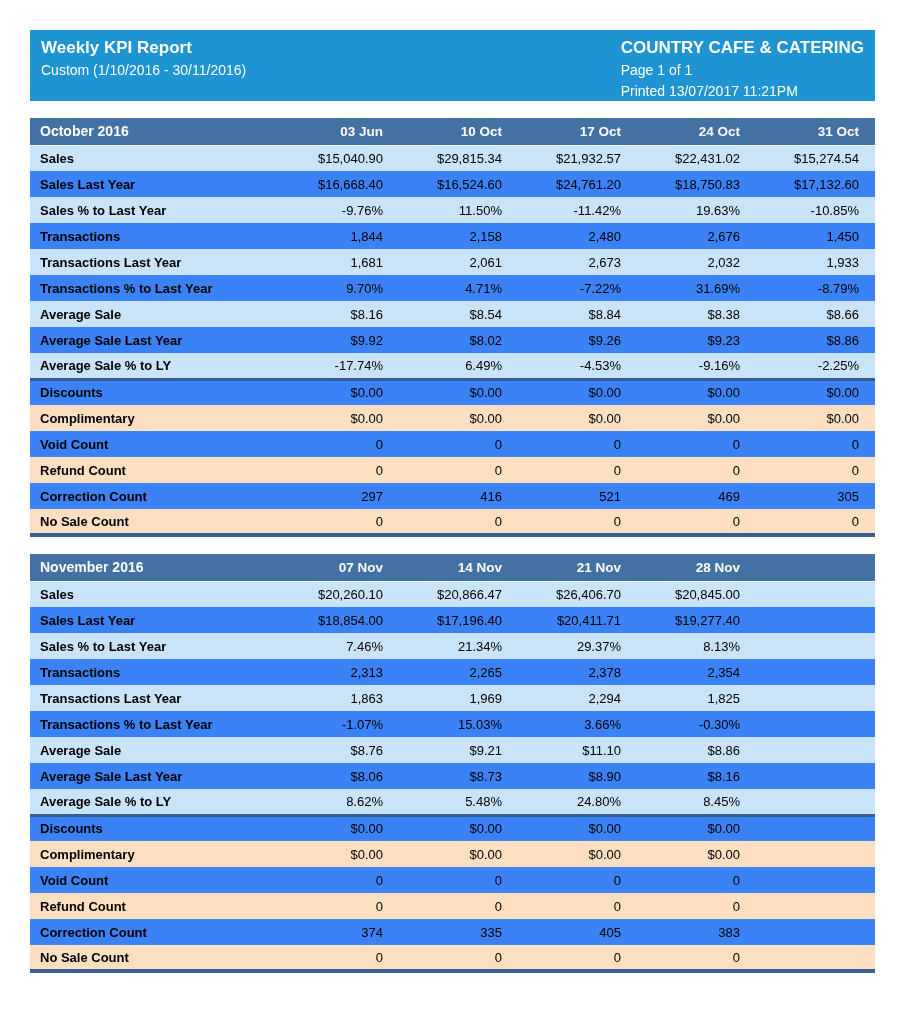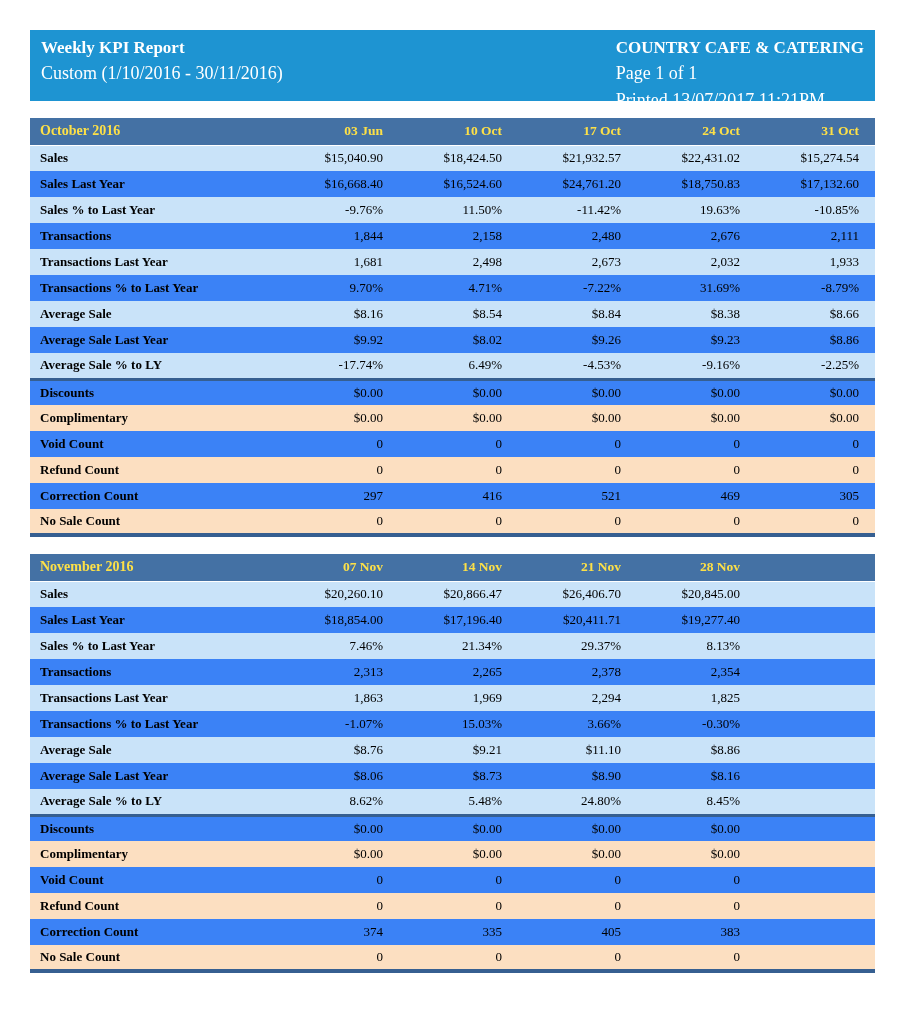--- a/index.html
+++ b/index.html
@@ -10,48 +10,48 @@
     --divider:#365f91;
   }
   *{box-sizing:border-box;margin:0;padding:0;}
   html,body{background:#ffffff;}
   body{
     width:905px;height:1012px;
     font-family:"Liberation Sans", sans-serif;
     color:#000;
     position:relative;
   }
-  .page{padding:30px 30px 12px 30px;width:763px;font-family:Liberation Serif, serif;}
+  .page{padding:30px 30px 12px 30px;width:763px;}
 
   
   .band{
     width:845px;height:71px;
     background:var(--band);
     color:#fff;
     display:flex;justify-content:space-between;
     padding:7px 11px 6px 11px;
   }
   .band-left{display:flex;flex-direction:column;}
   .band-right{display:flex;flex-direction:column;text-align:left;}
   .band-title{font-size:17px;font-weight:bold;line-height:1.35;}
-  .band-sub{font-size:18px;line-height:1.5;}
+  .band-sub{font-size:14px;line-height:1.5;}
 
   
   .tablewrap{margin-top:17px;}
   table{
     width:845px;
     border-collapse:collapse;
     table-layout:fixed;
     border-bottom:4px solid var(--divider);
   }
   col.c-label{width:250px;}
   col.c-val{width:119px;}
   thead th{
     background:var(--thead);
-    color:#fde047;
+    color:#ffffff;
     font-weight:bold;
     height:27px;
     font-size:13.5px;
     border-bottom:1px solid #fff;
   }
   thead th.t-title{text-align:left;padding-left:10px;font-size:14px;}
   thead th.t-col{text-align:right;padding-right:16px;}
   tbody td{
     height:26px;
     font-size:13px;
@@ -98,21 +98,21 @@
             <th class="t-col">10 Oct</th>
             <th class="t-col">17 Oct</th>
             <th class="t-col">24 Oct</th>
             <th class="t-col">31 Oct</th>
           </tr>
         </thead>
         <tbody>
           <tr class="bg-blue">
             <td class="label">Sales</td>
             <td class="val">$15,040.90</td>
-            <td class="val">$18,424.50</td>
+            <td class="val">$29,815.34</td>
             <td class="val">$21,932.57</td>
             <td class="val">$22,431.02</td>
             <td class="val">$15,274.54</td>
           </tr>
           <tr class="bg-white">
             <td class="label">Sales Last Year</td>
             <td class="val">$16,668.40</td>
             <td class="val">$16,524.60</td>
             <td class="val">$24,761.20</td>
             <td class="val">$18,750.83</td>
@@ -125,26 +125,26 @@
             <td class="val">-11.42%</td>
             <td class="val">19.63%</td>
             <td class="val">-10.85%</td>
           </tr>
           <tr class="bg-white">
             <td class="label">Transactions</td>
             <td class="val">1,844</td>
             <td class="val">2,158</td>
             <td class="val">2,480</td>
             <td class="val">2,676</td>
-            <td class="val">2,111</td>
+            <td class="val">1,450</td>
           </tr>
           <tr class="bg-blue">
             <td class="label">Transactions Last Year</td>
             <td class="val">1,681</td>
-            <td class="val">2,498</td>
+            <td class="val">2,061</td>
             <td class="val">2,673</td>
             <td class="val">2,032</td>
             <td class="val">1,933</td>
           </tr>
           <tr class="bg-white">
             <td class="label">Transactions % to Last Year</td>
             <td class="val">9.70%</td>
             <td class="val">4.71%</td>
             <td class="val">-7.22%</td>
             <td class="val">31.69%</td>

